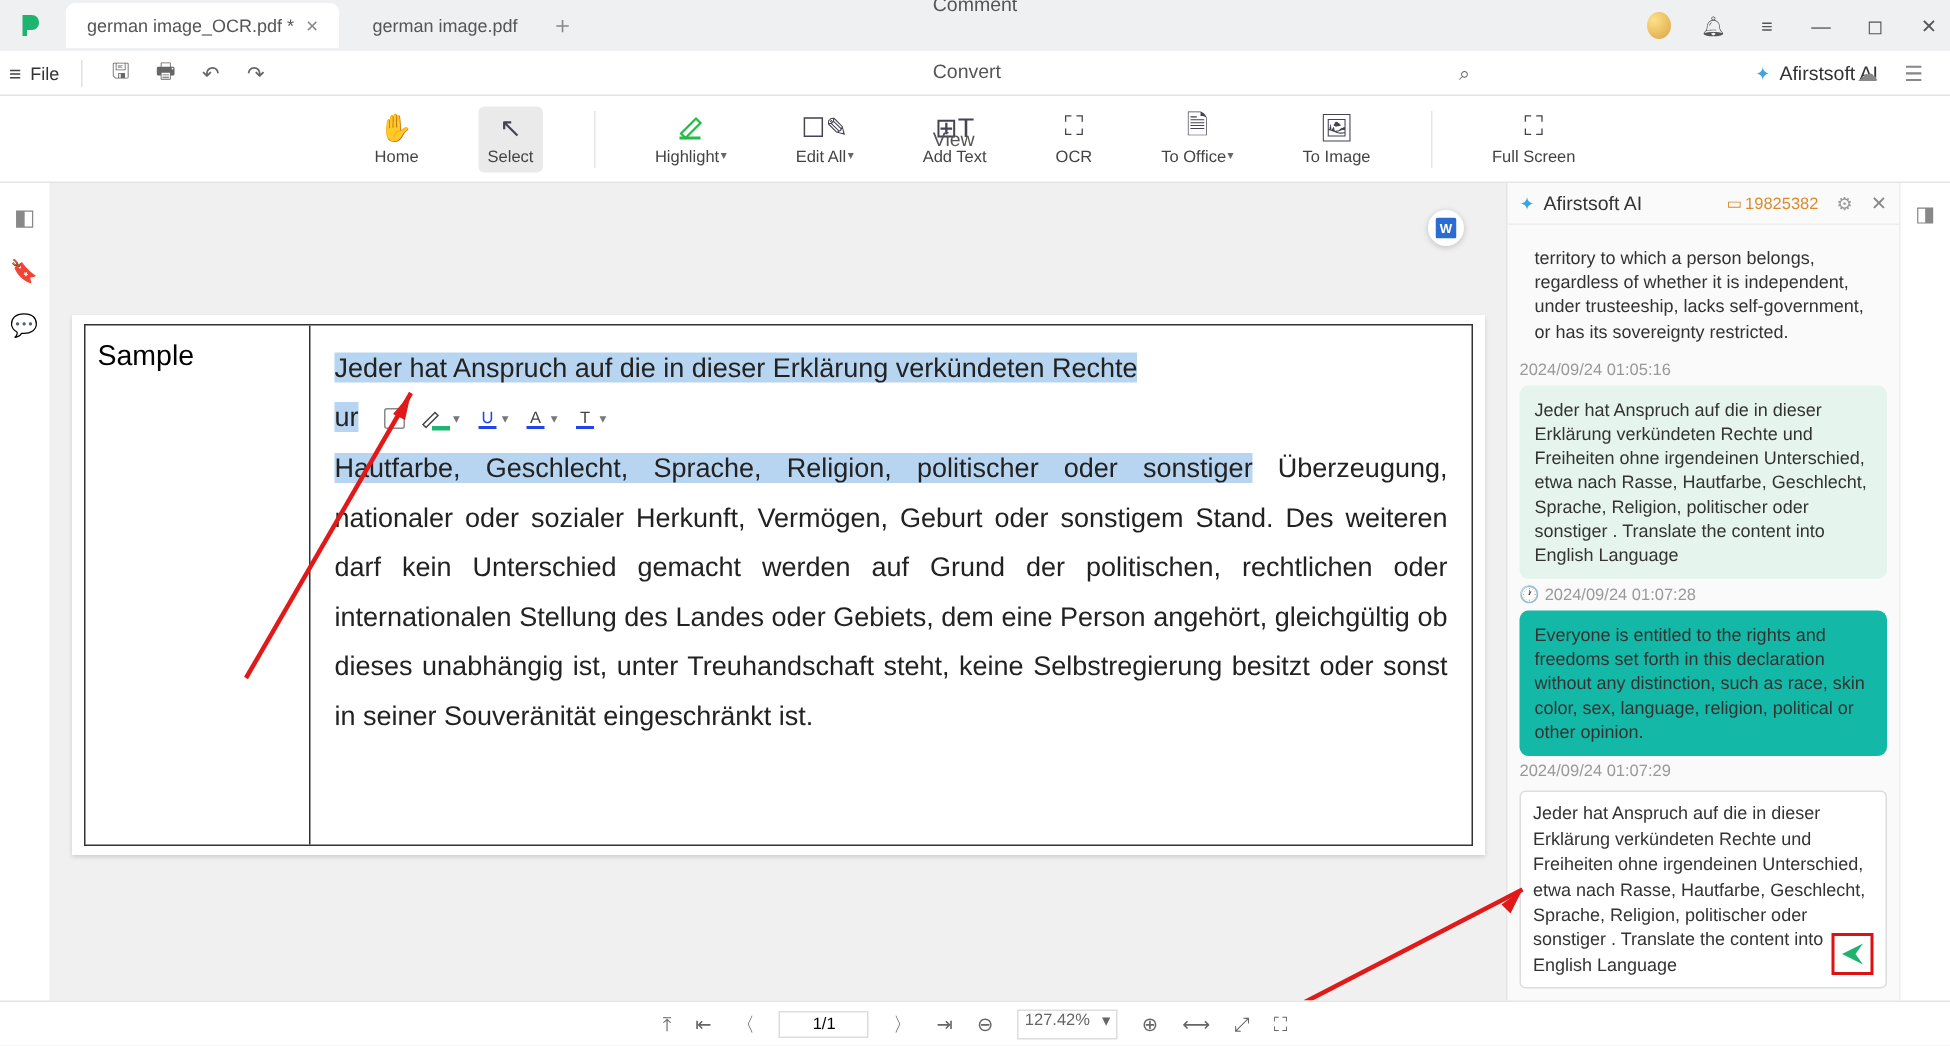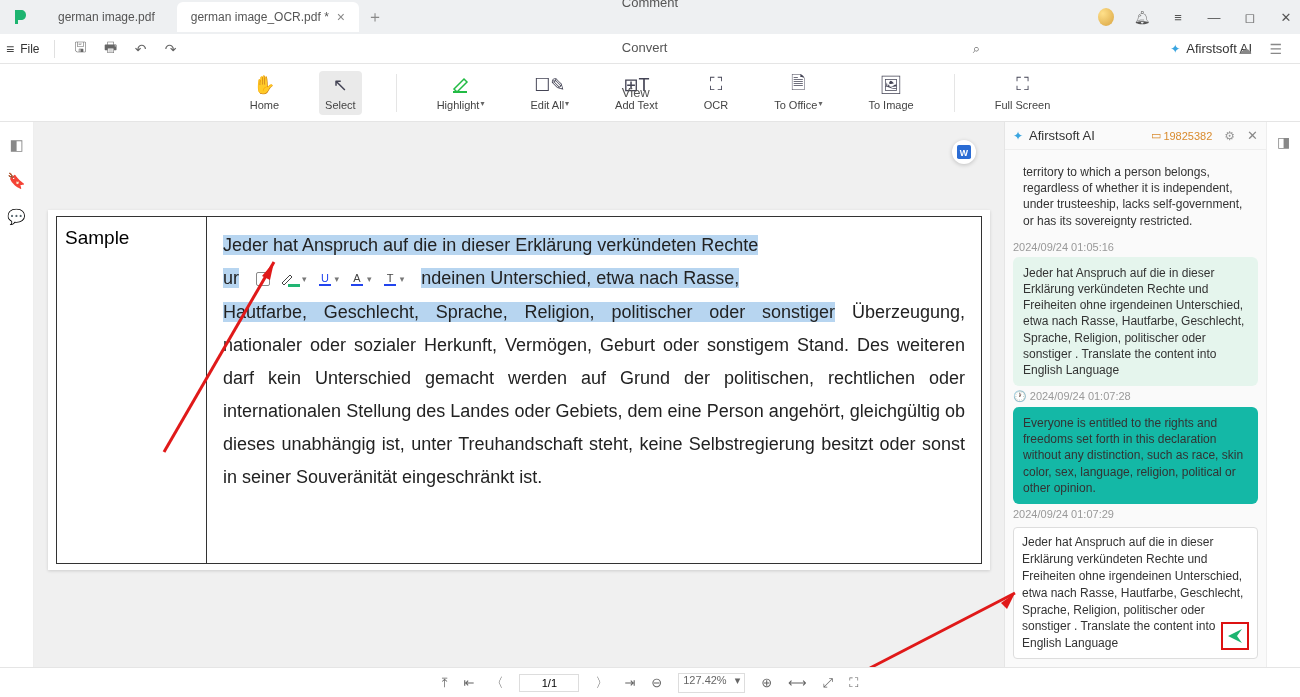--- a/index.html
+++ b/index.html
@@ -83,26 +83,26 @@
 </style>
 </head>
 <body>
 
 <div class="titlebar">
   <div class="logo">
     <svg width="18" height="18" viewBox="0 0 18 18">
         <path d="M3 2h6c3 0 5 2 5 5s-2 5-5 5H6v4H3z" fill="#1db470"></path>
       </svg>
   </div>
-  <div class="tab">
-    <span>german image.pdf</span>
-  </div>
   <div class="tab active">
     <span>german image_OCR.pdf *</span>
     <span class="tab-close">×</span>
+  </div>
+  <div class="tab">
+    <span>german image.pdf</span>
   </div>
   <span class="tab-add">＋</span>
 
   <div class="win-controls">
     <span class="avatar"></span>
     <span class="bell-icon">🔔︎</span>
     <span class="menu3-icon">≡</span>
     <span>—</span>
     <span>◻</span>
     <span>✕</span>
@@ -242,21 +242,21 @@
                 <span class="dd">▾</span>
               </span>
             <span class="mi">
                 <svg width="16" height="16">
                   <text x="8" y="11" text-anchor="middle" font-size="11" fill="#444">T</text>
                   <rect x="2" y="13" width="12" height="2" fill="#24e"></rect>
                 </svg>
                 <span class="dd">▾</span>
               </span>
           </span>
-          <span class="sel">ndeinen   Unterschied,   etwa   nach   Rasse,</span><br>
+          <br>
           <span class="sel">Hautfarbe,   Geschlecht,   Sprache,   Religion,   politischer   oder   sonstiger</span>
           <span>Überzeugung,   nationaler   oder   sozialer   Herkunft,   Vermögen,   Geburt oder  sonstigem  Stand.  Des  weiteren  darf  kein  Unterschied  gemacht werden  auf  Grund  der  politischen,  rechtlichen  oder  internationalen Stellung   des   Landes   oder   Gebiets,   dem   eine   Person   angehört, gleichgültig   ob   dieses   unabhängig   ist,   unter   Treuhandschaft   steht, keine   Selbstregierung   besitzt   oder   sonst   in   seiner   Souveränität eingeschränkt ist.</span>
         </div>
       </div>
     </div>
 
     <svg class="arrow-red" style="left:110px; top:130px;" width="150" height="220">
       <line x1="20" y1="200" x2="130" y2="10" stroke="#e01919" stroke-width="3"></line>
       <polygon points="130,10 118,24 126,28" fill="#e01919"></polygon>
     </svg>

